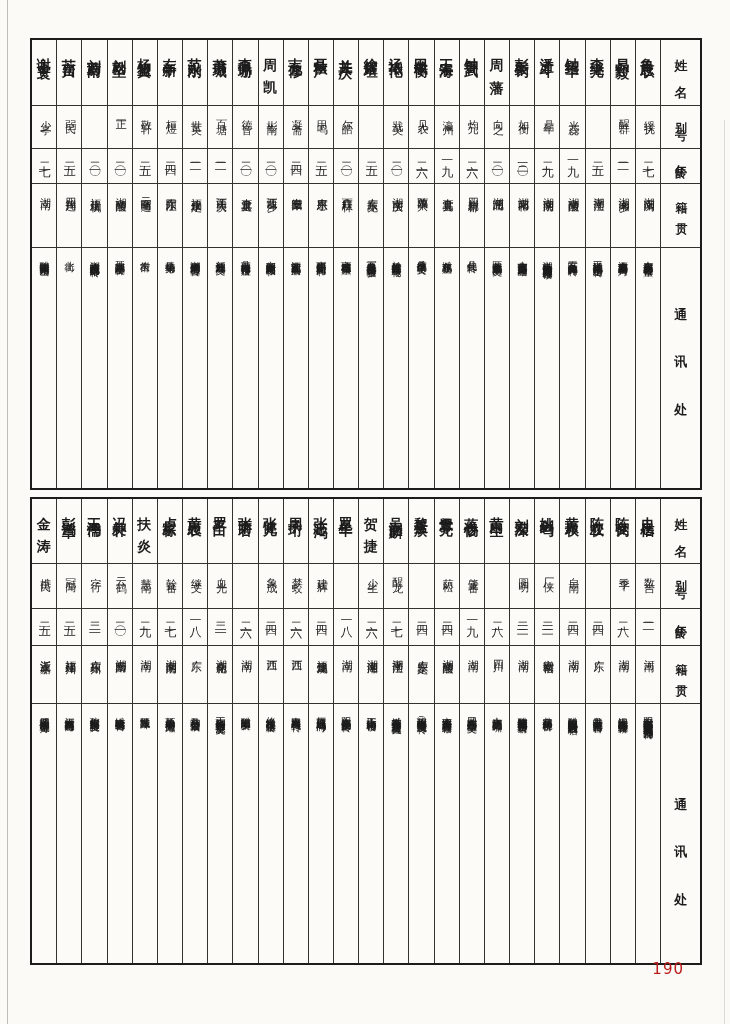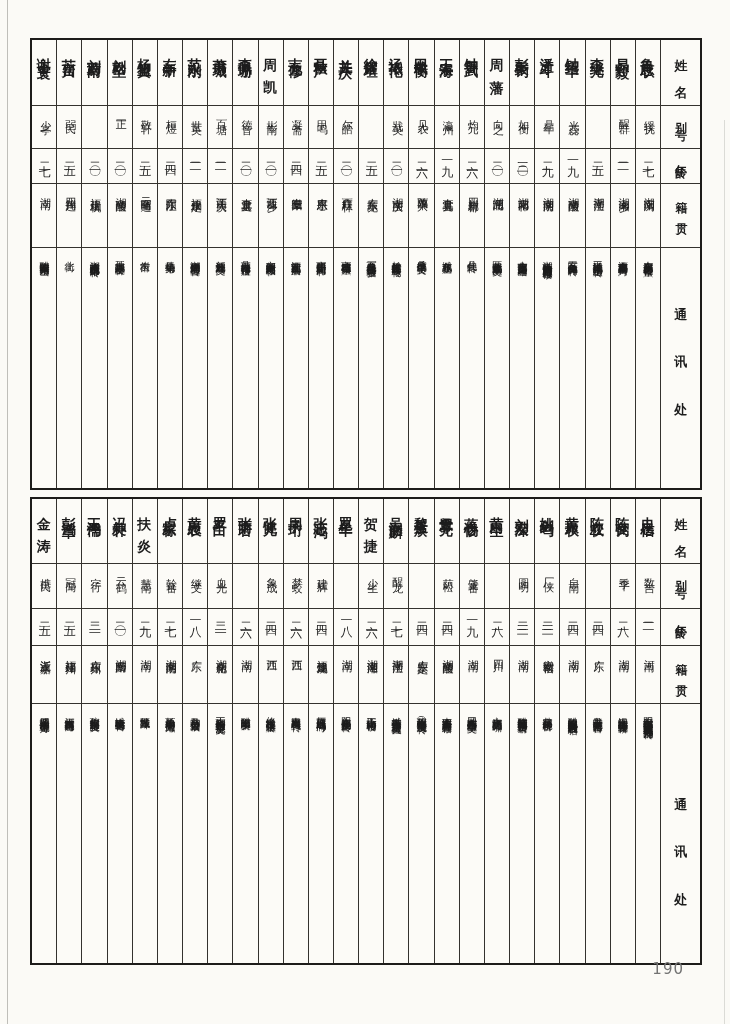--- a/index.html
+++ b/index.html
@@ -75,21 +75,21 @@
   .h-name .vtxt   { font-size: 13px; letter-spacing: 26px; padding-top: 9px; }
   .h-alias .vtxt  { font-size: 12px; letter-spacing: 9px;  padding-top: 6px; }
   .h-age .vtxt    { font-size: 12px; letter-spacing: 3px;  padding-top: 5px; }
   .h-origin .vtxt { font-size: 12px; letter-spacing: 22px; padding-top: 8px; }
   .h-address .vtxt{ font-size: 13px; letter-spacing: 48px; }
   .t1 .h-address .vtxt { padding-top: 48px; }
   .t2 .h-address .vtxt { padding-top: 82px; }
 
   .page-number {
     position: absolute; right: 46px; bottom: 46px;
-    font-size: 15px; letter-spacing: 1px; color: #737373;
+    font-size: 15px; letter-spacing: 1px; color: #b91c1c;
   }
 </style>
 </head>
 <body>
 
 <div class="page">
   <div class="scan-edge-left"></div>
   <div class="scan-edge-right"></div>
 
   <div class="grid t1" id="table-top">

